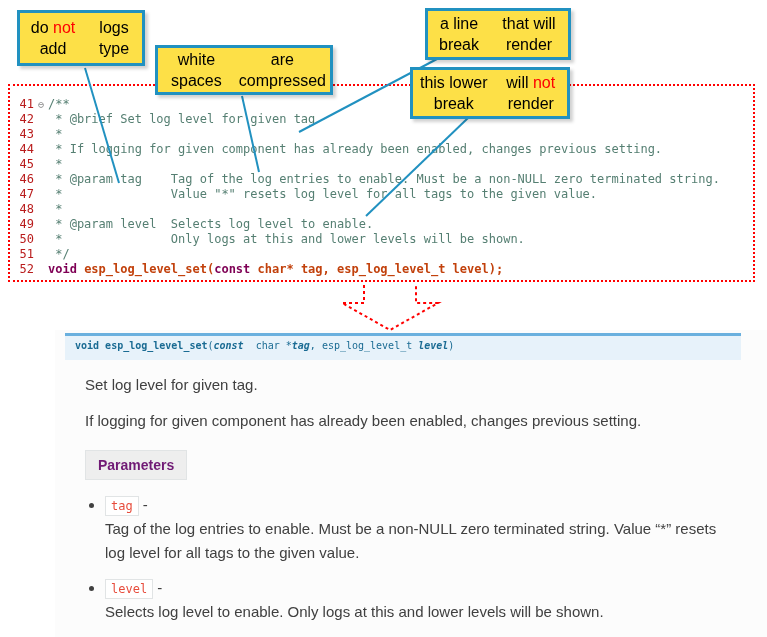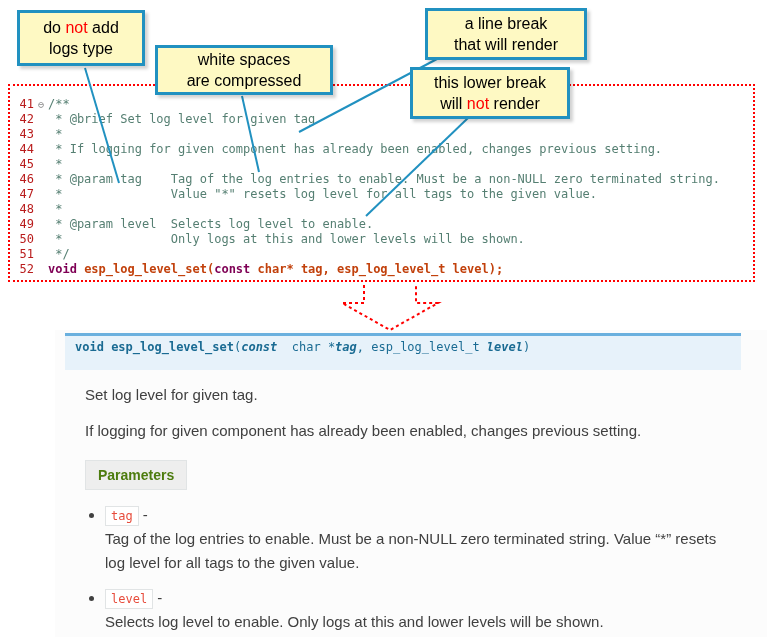--- a/index.html
+++ b/index.html
@@ -3,29 +3,29 @@
 <meta charset="utf-8">
 <style>
   * { margin:0; padding:0; box-sizing:border-box; }
   body { background:#ffffff; font-family:"Liberation Sans", sans-serif; }
   .stage { position:relative; width:767px; height:637px; background:#ffffff; overflow:hidden; }
 
   .overlay { position:absolute; left:0; top:0; width:767px; height:637px; pointer-events:none; z-index:4; }
 
   
   .callout {
-    position:absolute; z-index:10; background:#fef9c3;
+    position:absolute; z-index:10; background:#fde047;
     border:3px solid #2191c0; box-shadow:3px 3px 3px rgba(0,0,0,0.18);
-    display:flex; flex-direction:column; align-items:center; justify-content:center;
+    display:flex; flex-direction:row; align-items:center; justify-content:center;
     font-size:16px; line-height:21px; color:#000; text-align:center;
   }
   .callout .red { color:#fe0000; }
   .c1 { left:17px;  top:10px; width:128px; height:56px; }
   .c2 { left:155px; top:45px; width:178px; height:50px; }
-  .c3 { left:425px; top:8px;  width:162px; height:52px;justify-content:center; }
+  .c3 { left:425px; top:8px;  width:146px; height:52px;justify-content:center; }
   .c4 { left:410px; top:67px; width:160px; height:52px; }
 
   
   .codebox {
     position:absolute; left:8px; top:84px; width:747px; height:198px;
     border:2px dotted #ff0000; background:#ffffff; z-index:1;
     padding-top:11px;
   }
   .code-row { display:flex; font-family:"DejaVu Sans Mono", monospace; font-size:12px; line-height:15px; white-space:pre; }
   .lnum { width:24px; text-align:right; color:#b91c1c; flex:none; }
@@ -35,31 +35,31 @@
   .seg-plain { color:#c2410c; font-weight:bold; }
 
   
   .docs {
     position:absolute; left:55px; top:330px; width:712px; height:307px;
     background:#fcfcfc; z-index:2; color:#404040; font-size:15px;
     padding:3px 26px 0 10px;
   }
   .sig {
     background:#e7f2fa; border-top:3px solid #6ab0de;
-    padding:4px 10px 16px 10px; white-space:pre;
-    font-family:"DejaVu Sans Mono", monospace; font-size:12px; color:#1a6b93;
+    padding:4px 10px 9px 10px; white-space:pre;
+    font-family:"DejaVu Sans Mono", monospace; font-size:10px; color:#1a6b93;
   }
   .sig-b { font-weight:bold; }
   .sig-i { font-style:italic; }
   .dd { margin-left:20px; }
   .dd p { margin-top:14px; line-height:22px; }
   .params-label {
     display:inline-block; margin-top:18px; padding:6px 12px;
     background:#eeeeee; border:1px solid #e1e4e5;
-    font-weight:bold; font-size:14px; color:#4d7c0f;
+    font-weight:bold; font-size:14px; color:#701a75;
   }
   .params-list { margin:16px 0 0 20px; }
   .params-list li { margin-bottom:14px; color:#404040; }
   .p-head { margin-bottom:4px; }
   .p-code {
     font-family:"DejaVu Sans Mono", monospace; font-size:12px;
     color:#e74c3c; background:#ffffff; border:1px solid #e1e4e5; padding:2px 5px;
   }
   .p-dash { color:#404040; }
   .p-desc { max-width:630px; line-height:24px; }

